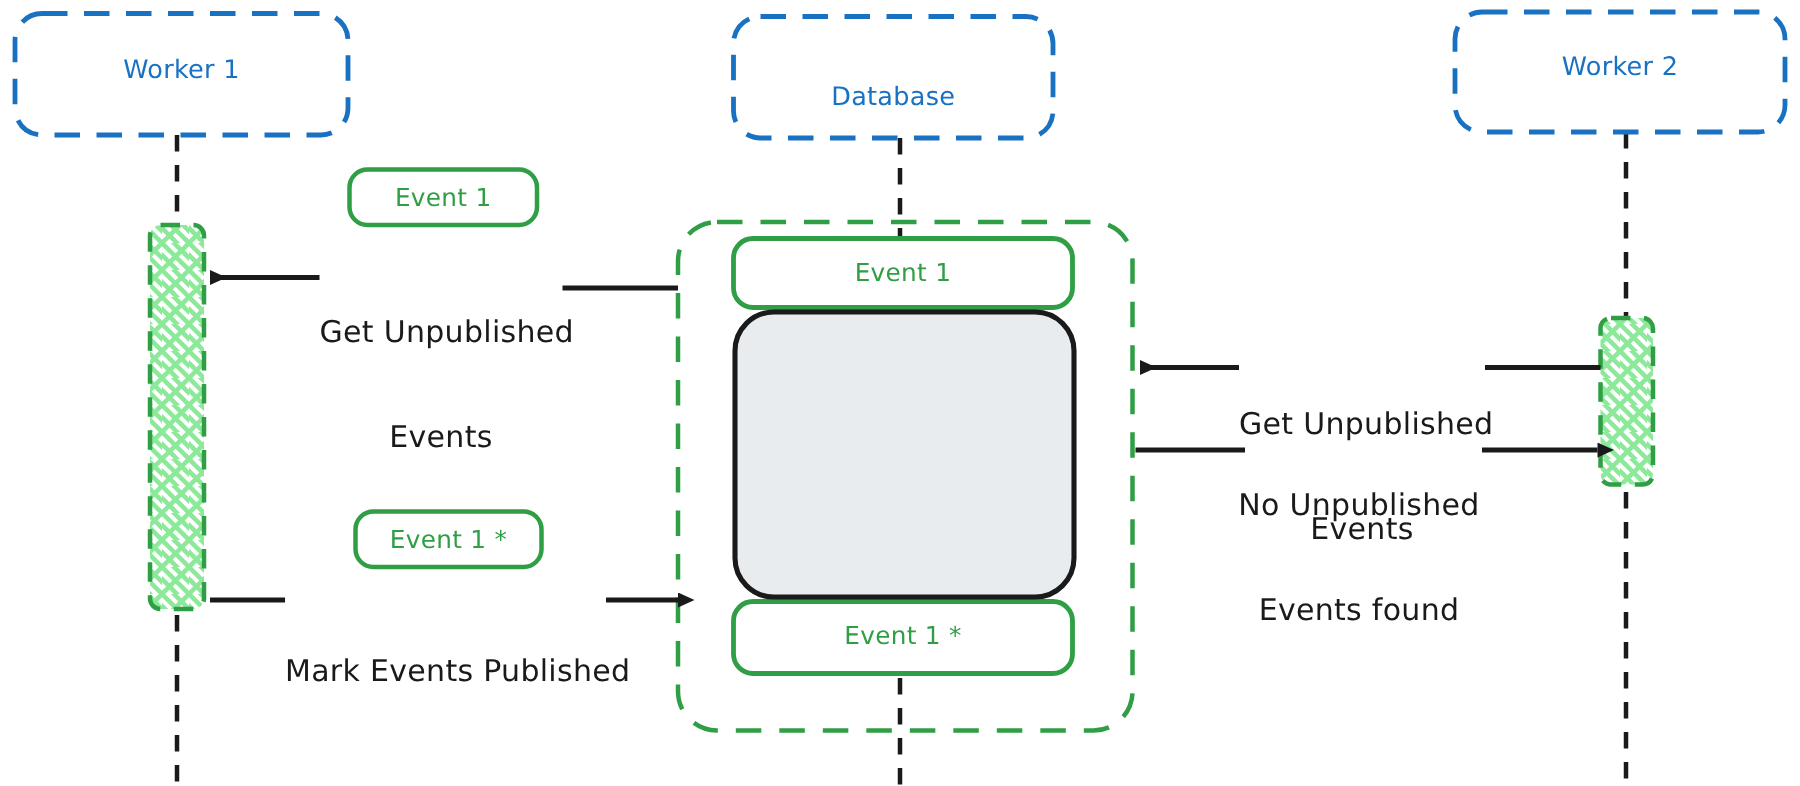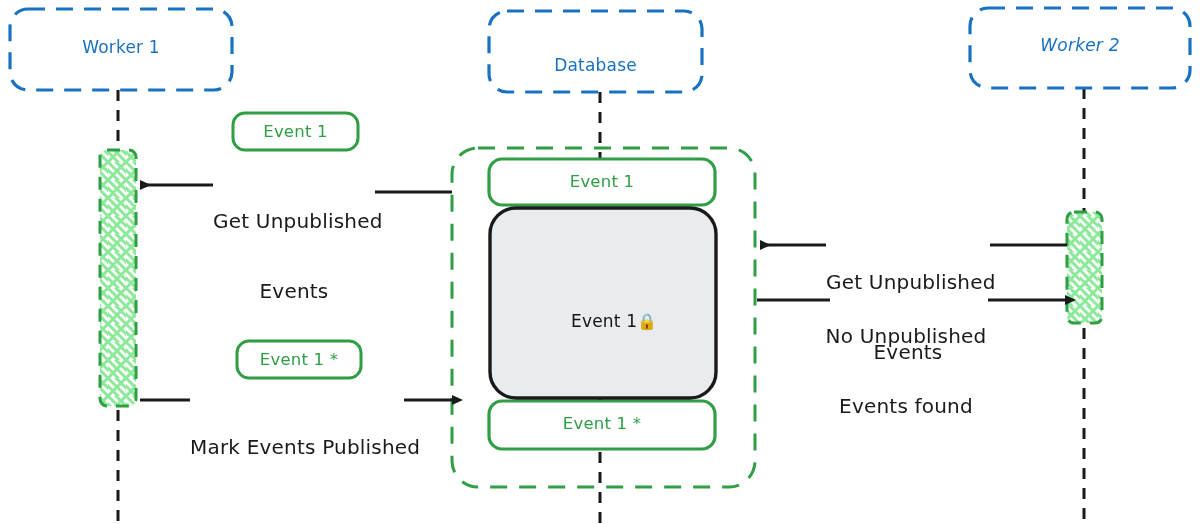--- a/index.html
+++ b/index.html
@@ -112,30 +112,27 @@
     </g>
 
     <g>
       <path d="M140,400 L190,400" stroke="#1a1a1a" stroke-width="3.2" fill="none"></path>
       <path d="M404,400 L452,400" stroke="#1a1a1a" stroke-width="3.2" fill="none" marker-end="url(#arrowR)"></path>
     </g>
   </svg>
 
   <div class="lbl participant-label" style="left:10px;top:38px;width:222px;">Worker 1</div>
   <div class="lbl participant-label" style="left:489px;top:56px;width:213px;">Database</div>
-  <div class="lbl participant-label" style="left:970px;top:36px;width:220px;font-style:italic;">Worker 2</div>
+  <div class="lbl participant-label" style="left:970px;top:36px;width:220px;">Worker 2</div>
 
   <div class="lbl note-label" style="left:233px;top:122px;width:125px;">Event 1</div>
   <div class="lbl note-label" style="left:237px;top:350px;width:124px;">Event 1 *</div>
   <div class="lbl note-label" style="left:489px;top:172px;width:226px;">Event 1</div>
   <div class="lbl note-label" style="left:489px;top:414px;width:226px;">Event 1 *</div>
 
-  <div class="lbl inner-label" style="left:490px;top:292px;width:226px;">
-    <span>Event 1</span><span class="lock">🔒</span>
-  </div>
 
   <div class="lbl msg-label" style="left:213px;top:164px;width:162px;">
     <div>Get Unpublished</div>
     <div>Events</div>
   </div>
 
   <div class="lbl msg-label" style="left:826px;top:225px;width:164px;">
     <div>Get Unpublished</div>
     <div>Events</div>
   </div>

